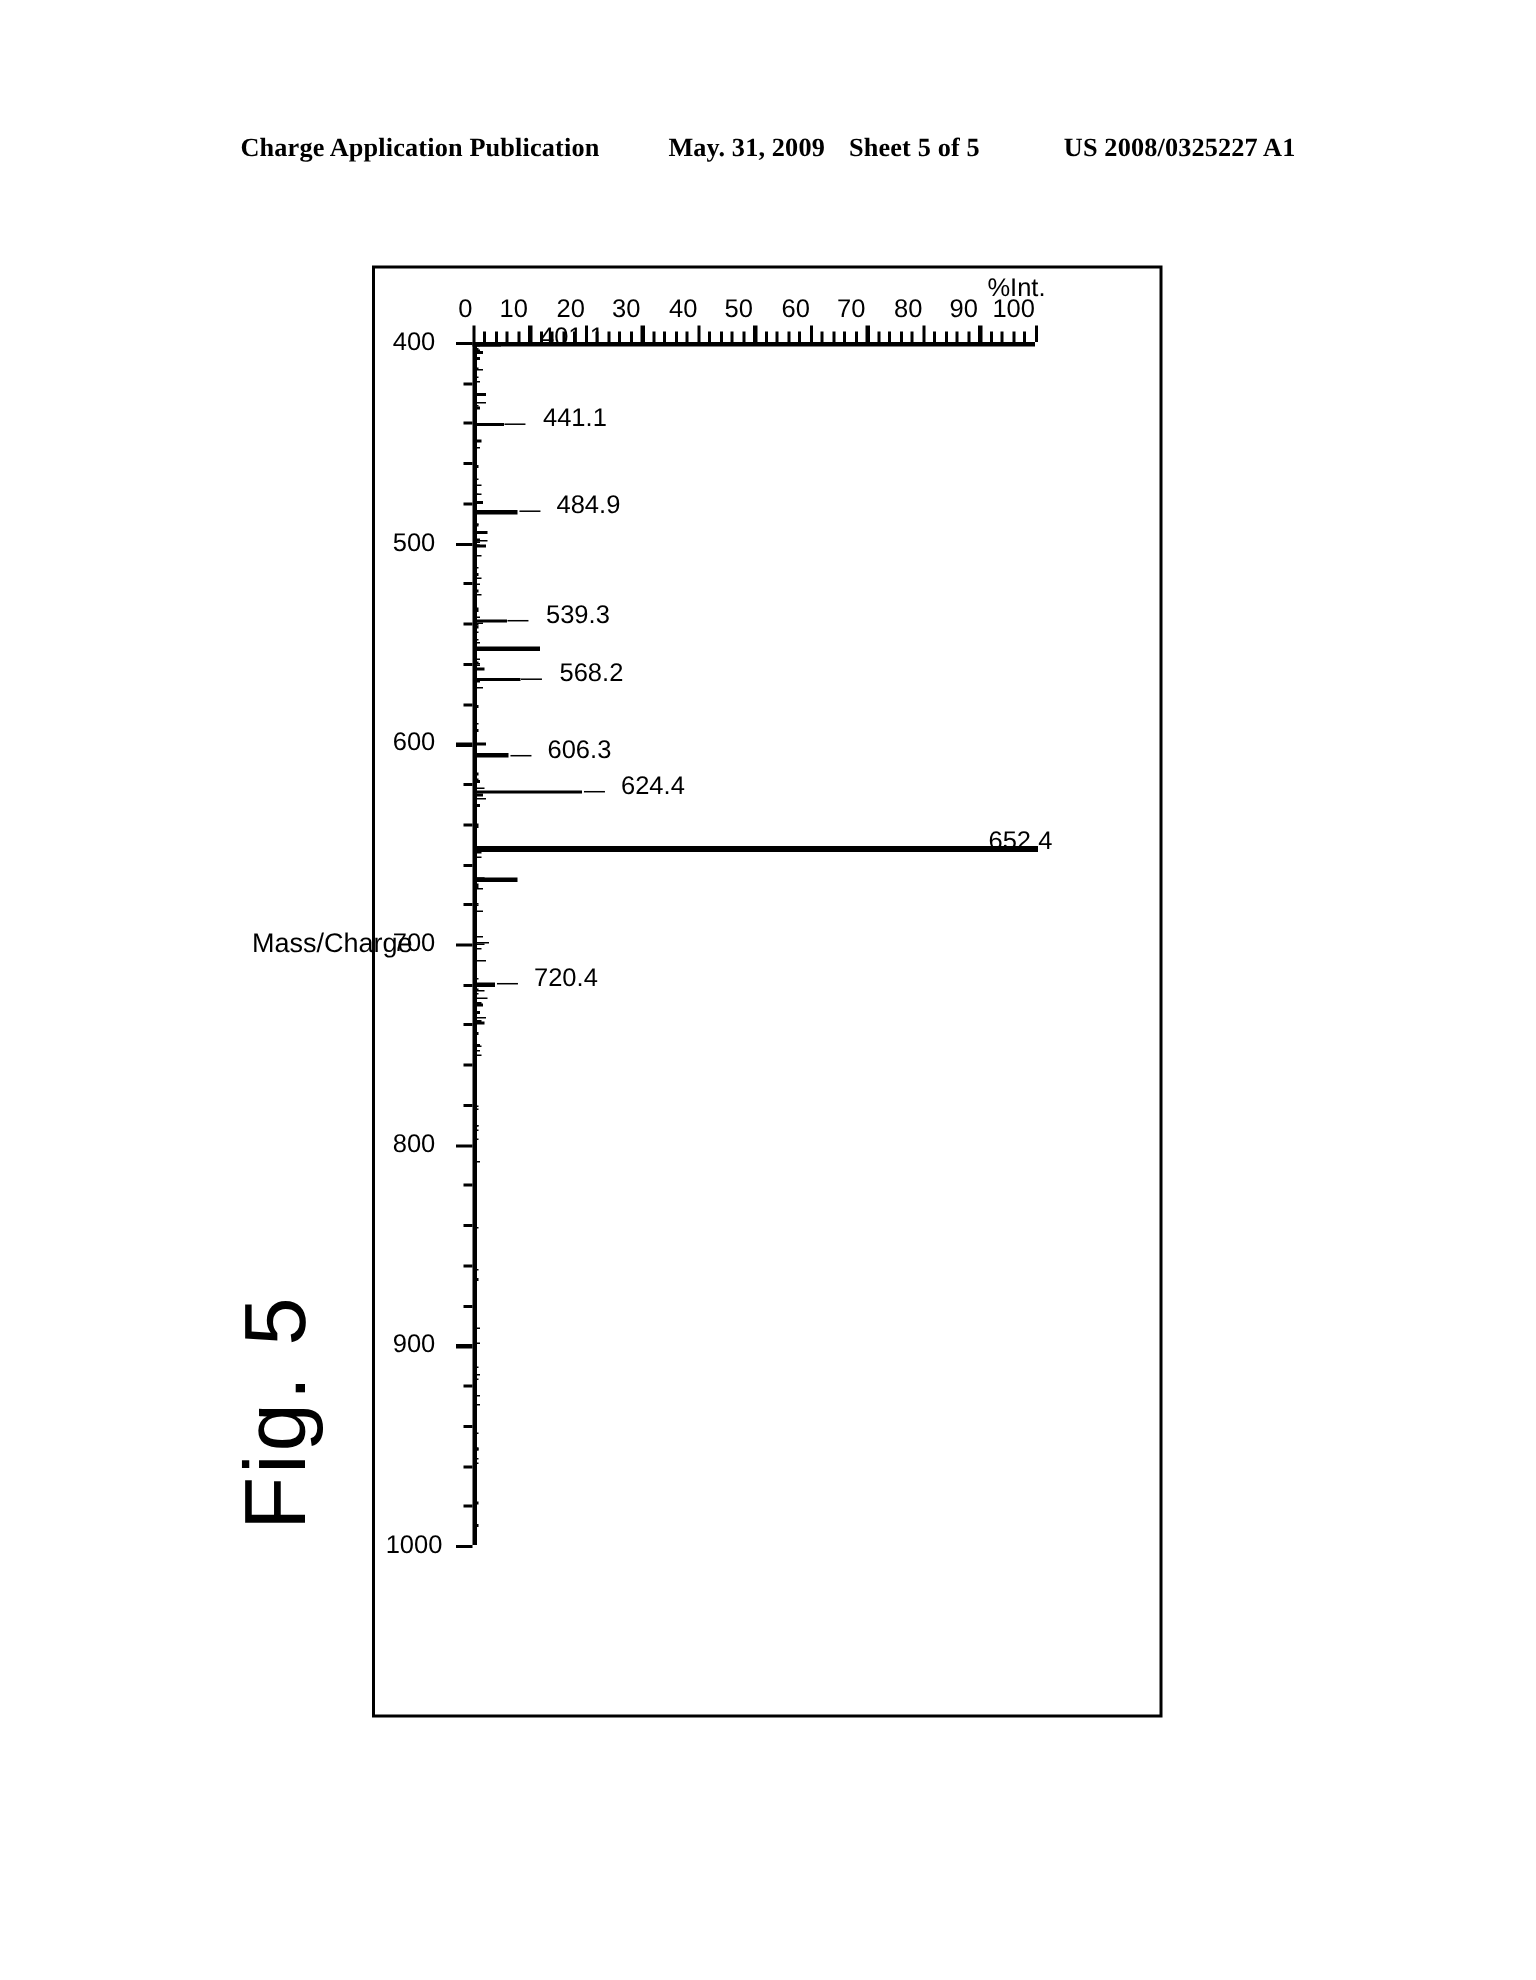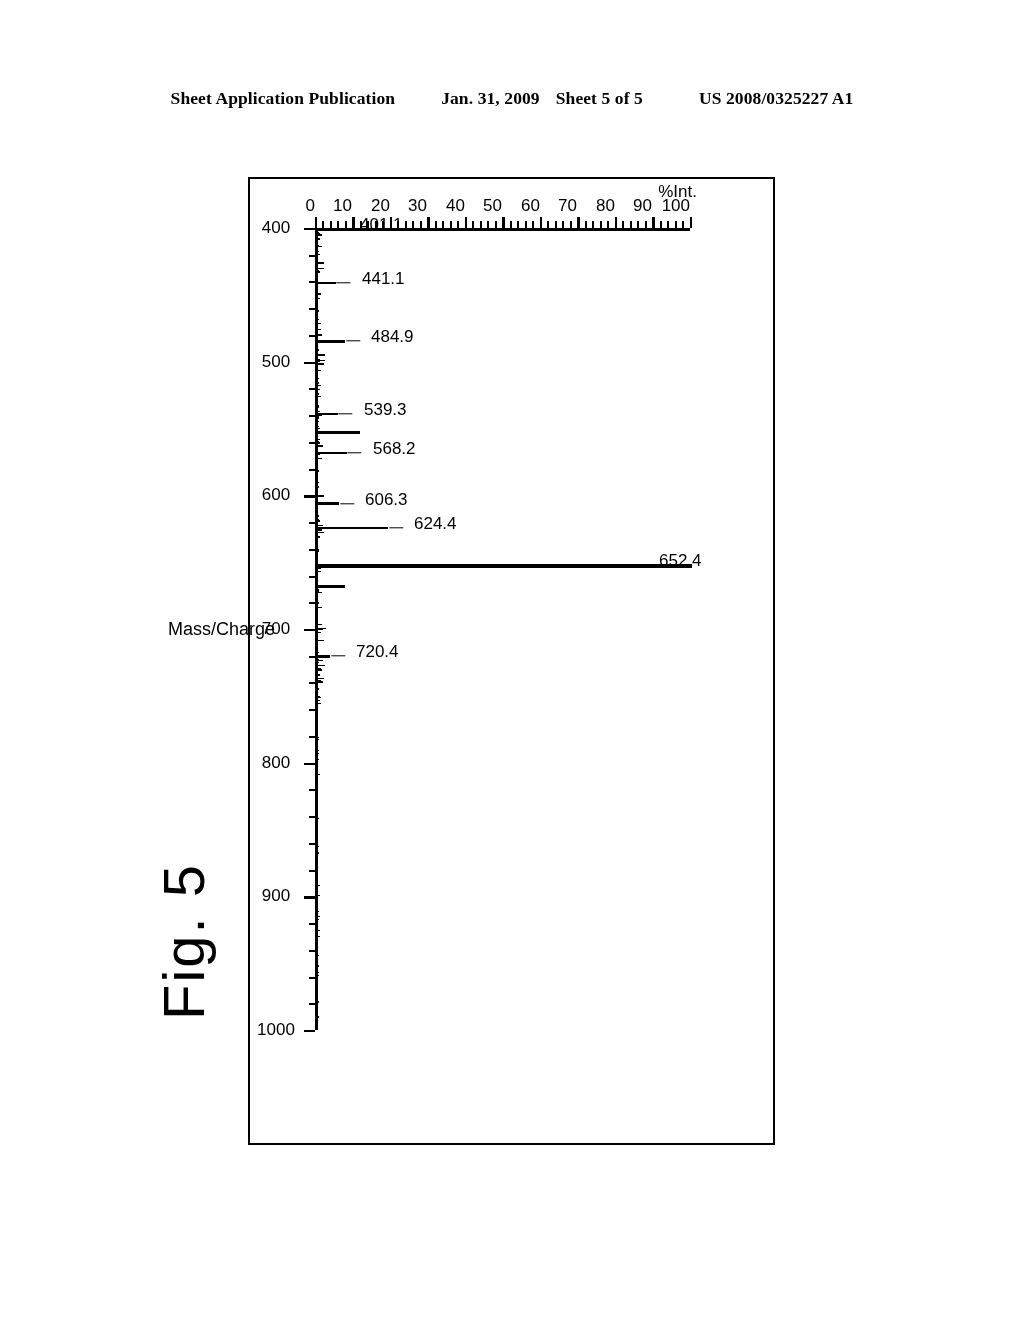--- a/index.html
+++ b/index.html
@@ -173,23 +173,23 @@
     font-family:"Liberation Sans", sans-serif;
     font-size:17px;
     color:#000;
     white-space:nowrap;
   }
 </style>
 </head>
 <body>
 
 <div id="pub-header">
-  <span class="h-seg">Sheet Application Publication</span>
+  <span class="h-seg">Charge Application Publication</span>
   <span class="gap-a"></span>
-  <span class="h-seg">Jan. 31, 2009</span>
+  <span class="h-seg">May. 31, 2009</span>
   <span class="gap-b"></span>
   <span class="h-seg">Sheet 5 of 5</span>
   <span class="gap-c"></span>
   <span class="h-seg">US 2008/0325227 A1</span>
 </div>
 
 <div id="fig-caption">Fig. 5</div>
 
 <div id="figure-frame"></div>
 

